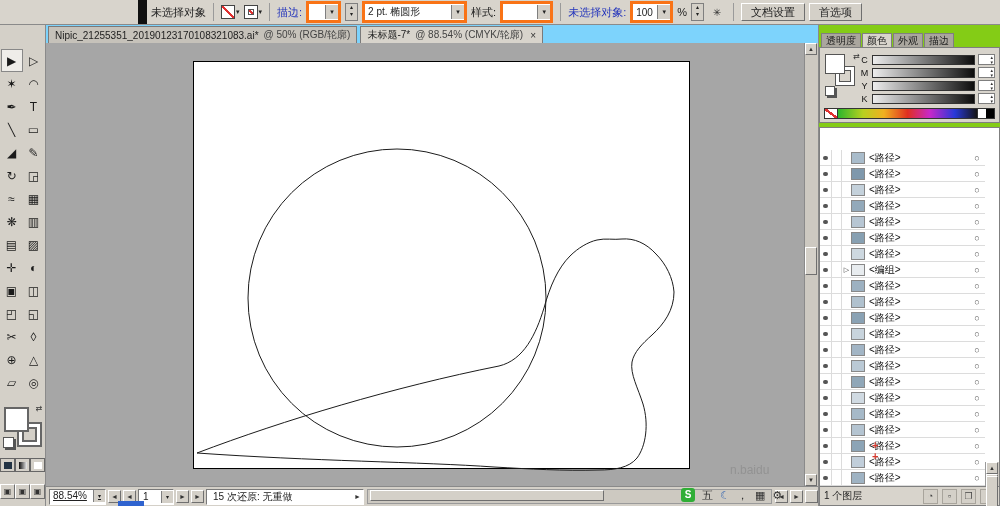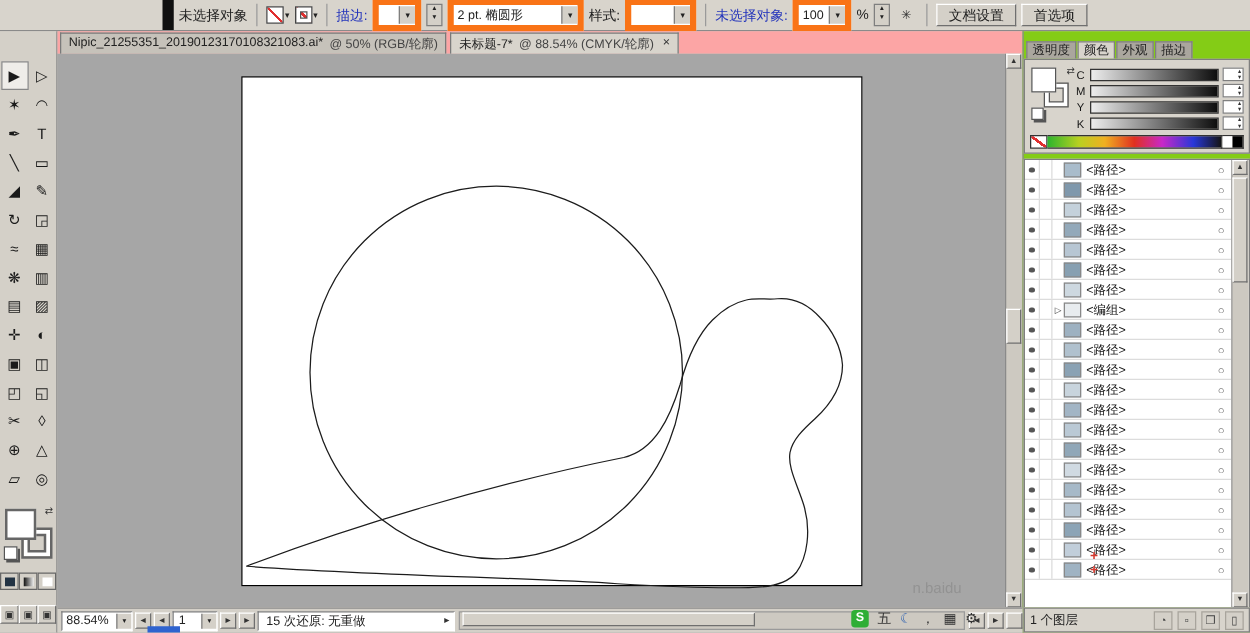--- a/index.html
+++ b/index.html
@@ -6,21 +6,21 @@
   body{width:1000px;height:506px;overflow:hidden;background:#d4d0c8;
        font-family:"Liberation Sans","DejaVu Sans",sans-serif;color:#222;}
   .app{position:relative;width:1000px;height:506px;display:flex;flex-direction:column;}
 
   
   .control-bar{height:24px;background:#d8d4cc;border-bottom:1px solid #8a8a8a;display:flex;
                align-items:center;gap:4px;font-size:11px;flex:0 0 auto;justify-content:center;}
   .cb-black{width:9px;height:24px;background:#101010;flex:0 0 auto;}
   .sep{width:1px;height:18px;background:#9a9a9a;margin:0 3px;flex:0 0 auto;}
   .link{color:#2233bb;cursor:pointer;}
-  .combo{background:#fff;border:5px solid #f97316;height:16px;display:inline-flex;align-items:center;
+  .combo{background:#fff;border:3px solid #f97316;height:16px;display:inline-flex;align-items:center;
          font-size:10px;padding-left:3px;}
   .combo .arrow-btn{margin-left:auto;width:12px;height:14px;background:#d4d0c8;border-left:1px solid #7f7f7f;
          display:flex;align-items:center;justify-content:center;font-size:7px;color:#222;}
   .w26{width:26px}.w34{width:34px}.w44{width:44px}.w92{width:96px}
   .spinbox{display:inline-flex;flex-direction:column;width:11px;height:16px;border:1px solid #7f7f7f;
            background:#d4d0c8;font-size:6px;line-height:7px;text-align:center;color:#222;}
   .mini-fs{display:inline-flex;align-items:center;gap:1px;}
   .mini{width:12px;height:12px;background:#fff;border:1px solid #444;display:inline-block;}
   .none-slash{background-image:linear-gradient(to top right,transparent 44%,#e03030 44%,#e03030 56%,transparent 56%);}
   .ring{box-shadow:inset 0 0 0 3px #fff, inset 0 0 0 4px #555;}
@@ -52,21 +52,21 @@
   .mode-btn{width:13px;height:12px;border:1px solid #666;background:#d4d0c8;display:flex;align-items:center;justify-content:center;}
   .mode-btn .fillc{width:8px;height:7px;background:#234;}
   .mode-btn .gradc{width:8px;height:7px;background:linear-gradient(to right,#111,#eee);}
   .mode-btn .nonec{width:8px;height:7px;background:#fff;}
   .screen-modes{display:flex;margin-top:12px;}
   .scr-btn{width:13px;height:13px;border:1px solid;border-color:#fff #6f6f6f #6f6f6f #fff;background:#d4d0c8;
            display:flex;align-items:center;justify-content:center;font-size:8px;color:#333;}
 
   
   .center{flex:1;display:flex;flex-direction:column;min-width:0;}
-  .tabbar{height:18px;background:#fca5a5;display:flex;align-items:center;padding-left:2px;gap:3px;flex:0 0 auto;}
+  .tabbar{height:18px;background:#7dd3fc;display:flex;align-items:flex-end;padding-left:2px;gap:3px;flex:0 0 auto;}
   .doc-tab{height:16px;background:#c6c2ba;border:1px solid #7a7a7a;border-bottom:none;display:flex;
            align-items:center;gap:5px;padding:0 6px;font-size:10px;white-space:nowrap;color:#222;}
   .doc-tab.is-active{background:#d8d4cc;}
   .tab-zoom{color:#444;}
   .tab-close{font-size:10px;color:#333;margin-left:2px;cursor:pointer;}
 
   .canvas-row{flex:1;display:flex;min-height:0;}
   .canvas{flex:1;position:relative;background:#a6a6a6;overflow:hidden;}
   .artboard{position:absolute;left:147px;top:18px;width:495px;height:406px;background:#ffffff;border:1px solid #000;}
   .artboard svg{display:block;overflow:visible;}
@@ -76,21 +76,21 @@
   .vscroll{width:13px;background:#cdc9c1;border-left:1px solid #8a8a8a;display:flex;flex-direction:column;flex:0 0 auto;}
   .sb-btn{width:12px;height:12px;background:#d4d0c8;border:1px solid;border-color:#fff #6f6f6f #6f6f6f #fff;
           display:flex;align-items:center;justify-content:center;font-size:6px;color:#333;flex:0 0 auto;box-sizing:border-box;}
   .sb-track{flex:1;position:relative;}
   .sb-thumb{position:absolute;left:0;width:12px;background:#d4d0c8;border:1px solid;border-color:#fff #6f6f6f #6f6f6f #fff;box-sizing:border-box;}
 
   
   .statusbar{height:19px;background:#d4d0c8;border-top:1px solid #8a8a8a;display:flex;align-items:center;
              gap:2px;font-size:10px;padding-left:3px;flex:0 0 auto;position:relative;}
   .inset{background:#fff;border:1px solid;border-color:#7a7a7a #fff #fff #7a7a7a;}
-  .zoom-combo{width:52px;height:14px;display:flex;align-items:center;padding-left:3px;}
+  .zoom-combo{width:52px;height:14px;display:flex;padding-left:3px;text-decoration:underline;}
   .zoom-combo .arrow-btn,.page-combo .arrow-btn{margin-left:auto;width:11px;height:12px;background:#d4d0c8;
         border-left:1px solid #7f7f7f;display:flex;align-items:center;justify-content:center;font-size:6px;}
   .nav-btn{width:13px;height:13px;background:#d4d0c8;border:1px solid;border-color:#fff #6f6f6f #6f6f6f #fff;
            display:flex;align-items:center;justify-content:center;font-size:7px;color:#333;box-sizing:border-box;}
   .page-combo{width:30px;height:14px;display:flex;align-items:center;padding-left:4px;}
   .undo-box{width:150px;height:14px;display:flex;align-items:center;padding-left:6px;color:#222;}
   .undo-box .popup{margin-left:auto;width:11px;text-align:center;font-size:7px;color:#333;}
   .hscroll{flex:1;height:13px;background:#cdc9c1;border:1px solid #9a9a9a;position:relative;margin:0 1px;}
   .hthumb{position:absolute;left:2px;top:0;height:11px;width:58%;background:#d4d0c8;border:1px solid;
           border-color:#fff #6f6f6f #6f6f6f #fff;box-sizing:border-box;}
@@ -123,21 +123,21 @@
   .spectrum-row{display:flex;margin-top:4px;height:11px;}
   .spec-none{width:12px;border:1px solid #333;background:#fff;
              background-image:linear-gradient(to top right,transparent 42%,#e03030 42%,#e03030 58%,transparent 58%);}
   .spectrum{flex:1;border:1px solid #333;border-left:none;
             background:linear-gradient(to right,#2db52d,#b8d020 18%,#f0b020 33%,#e03020 50%,#c828c8 66%,#2838d8 84%,#141414);}
   .spec-bw{width:16px;display:flex;border:1px solid #333;border-left:none;}
   .spec-bw .w{flex:1;background:#fff;}
   .spec-bw .b{flex:1;background:#000;}
   .rp-gap{height:4px;flex:0 0 auto;}
 
-  .layers-wrap{flex:1;display:flex;min-height:0;background:#fff;border:1px solid #7f7f7f;border-bottom:none;}
+  .layers-wrap{flex:1;display:flex;min-height:0;background:#fff;border:1px solid #7f7f7f;border-bottom:none;align-items:flex-end;}
   .layer-rows{flex:1;overflow:hidden;}
   .layer-row{height:16px;display:flex;align-items:center;border-bottom:1px solid #dcdcdc;font-size:10px;box-sizing:border-box;}
   .eye-col{width:11px;align-self:stretch;border-right:1px solid #dcdcdc;display:flex;align-items:center;justify-content:center;flex:0 0 auto;}
   .eye-dot{width:5px;height:4px;background:#555;border-radius:2px;}
   .lock-col{width:9px;align-self:stretch;border-right:1px solid #dcdcdc;flex:0 0 auto;}
   .expander{width:9px;font-size:7px;color:#333;text-align:center;flex:0 0 auto;}
   .thumb{width:14px;height:12px;border:1px solid #888;flex:0 0 auto;margin-right:4px;box-sizing:border-box;}
   .layer-label{flex:1;color:#111;white-space:nowrap;overflow:hidden;}
   .target{width:16px;text-align:center;font-size:9px;color:#555;flex:0 0 auto;}
   .layers-scroll{width:13px;background:#cdc9c1;border-left:1px solid #9a9a9a;display:flex;flex-direction:column;flex:0 0 auto;}

